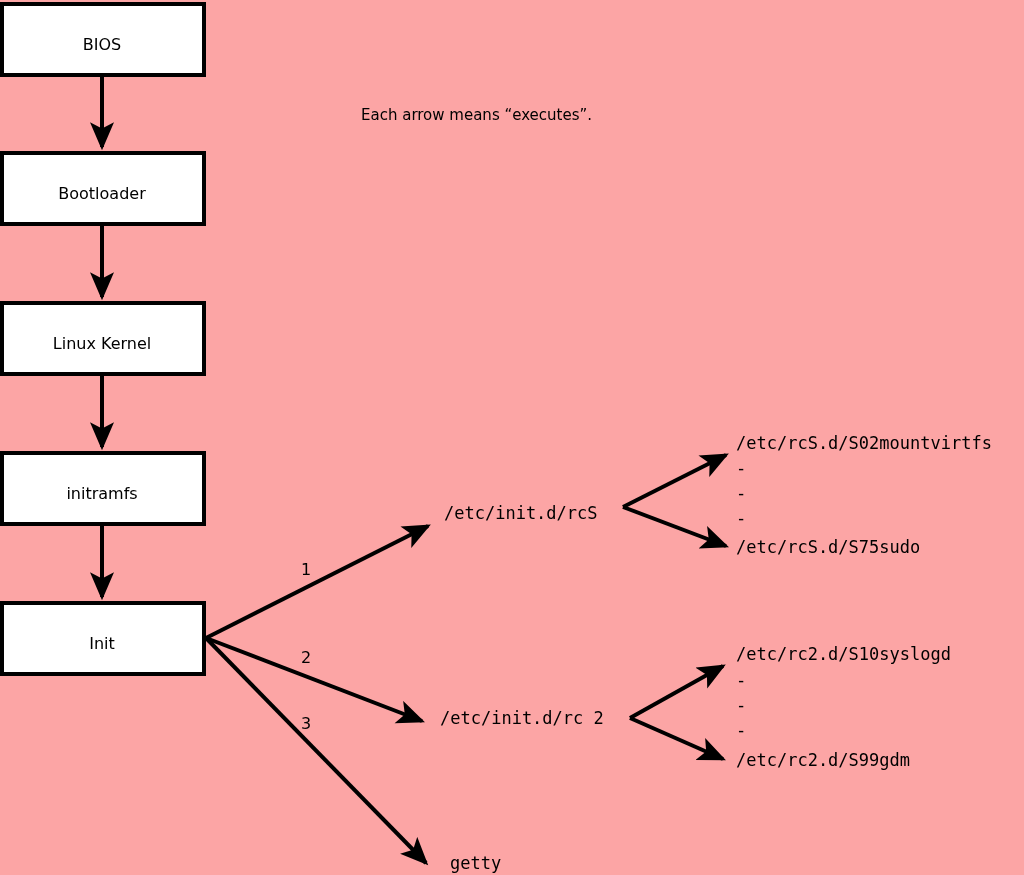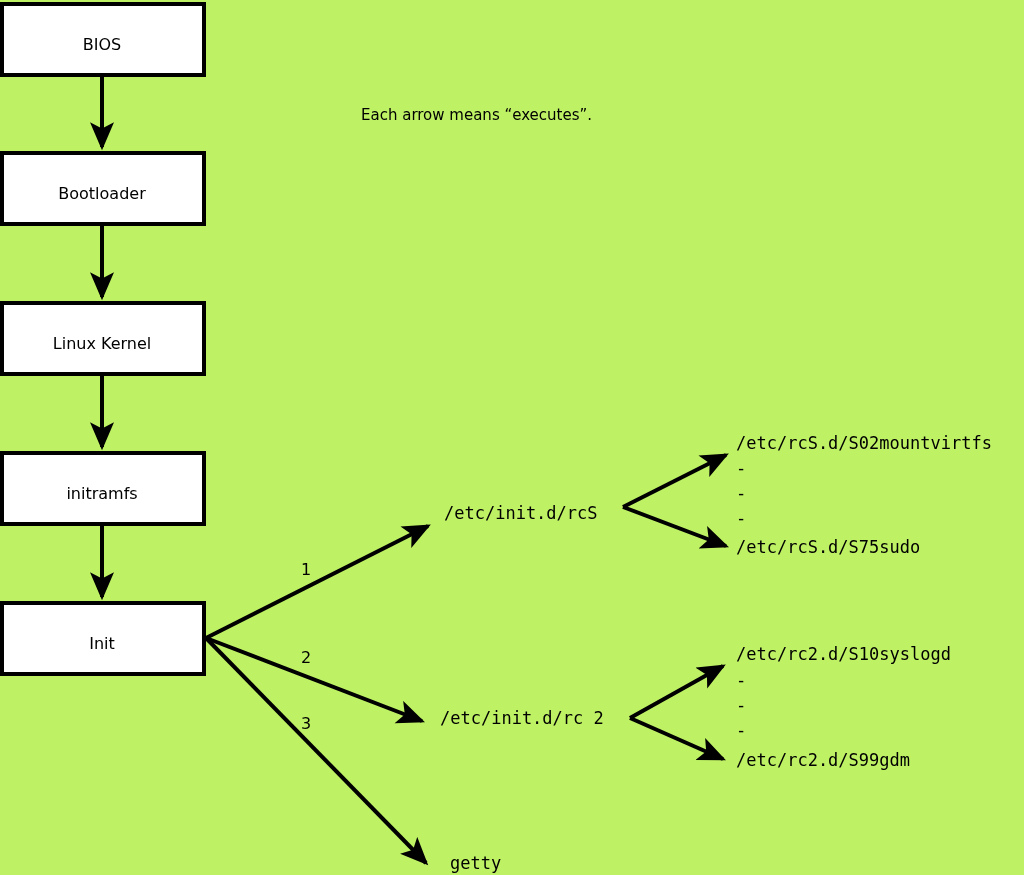--- a/index.html
+++ b/index.html
@@ -9,21 +9,21 @@
     background: #ffffff;
   }
   body {
     font-family: "Liberation Sans", sans-serif;
     -webkit-font-smoothing: antialiased;
   }
   #diagram-root {
     position: relative;
     width: 1024px;
     height: 875px;
-    background: #bef264;
+    background: #fca5a5;
     overflow: hidden;
   }
   svg.layer {
     position: absolute;
     top: 0;
     left: 0;
     width: 1024px;
     height: 875px;
   }
   .box-label {

